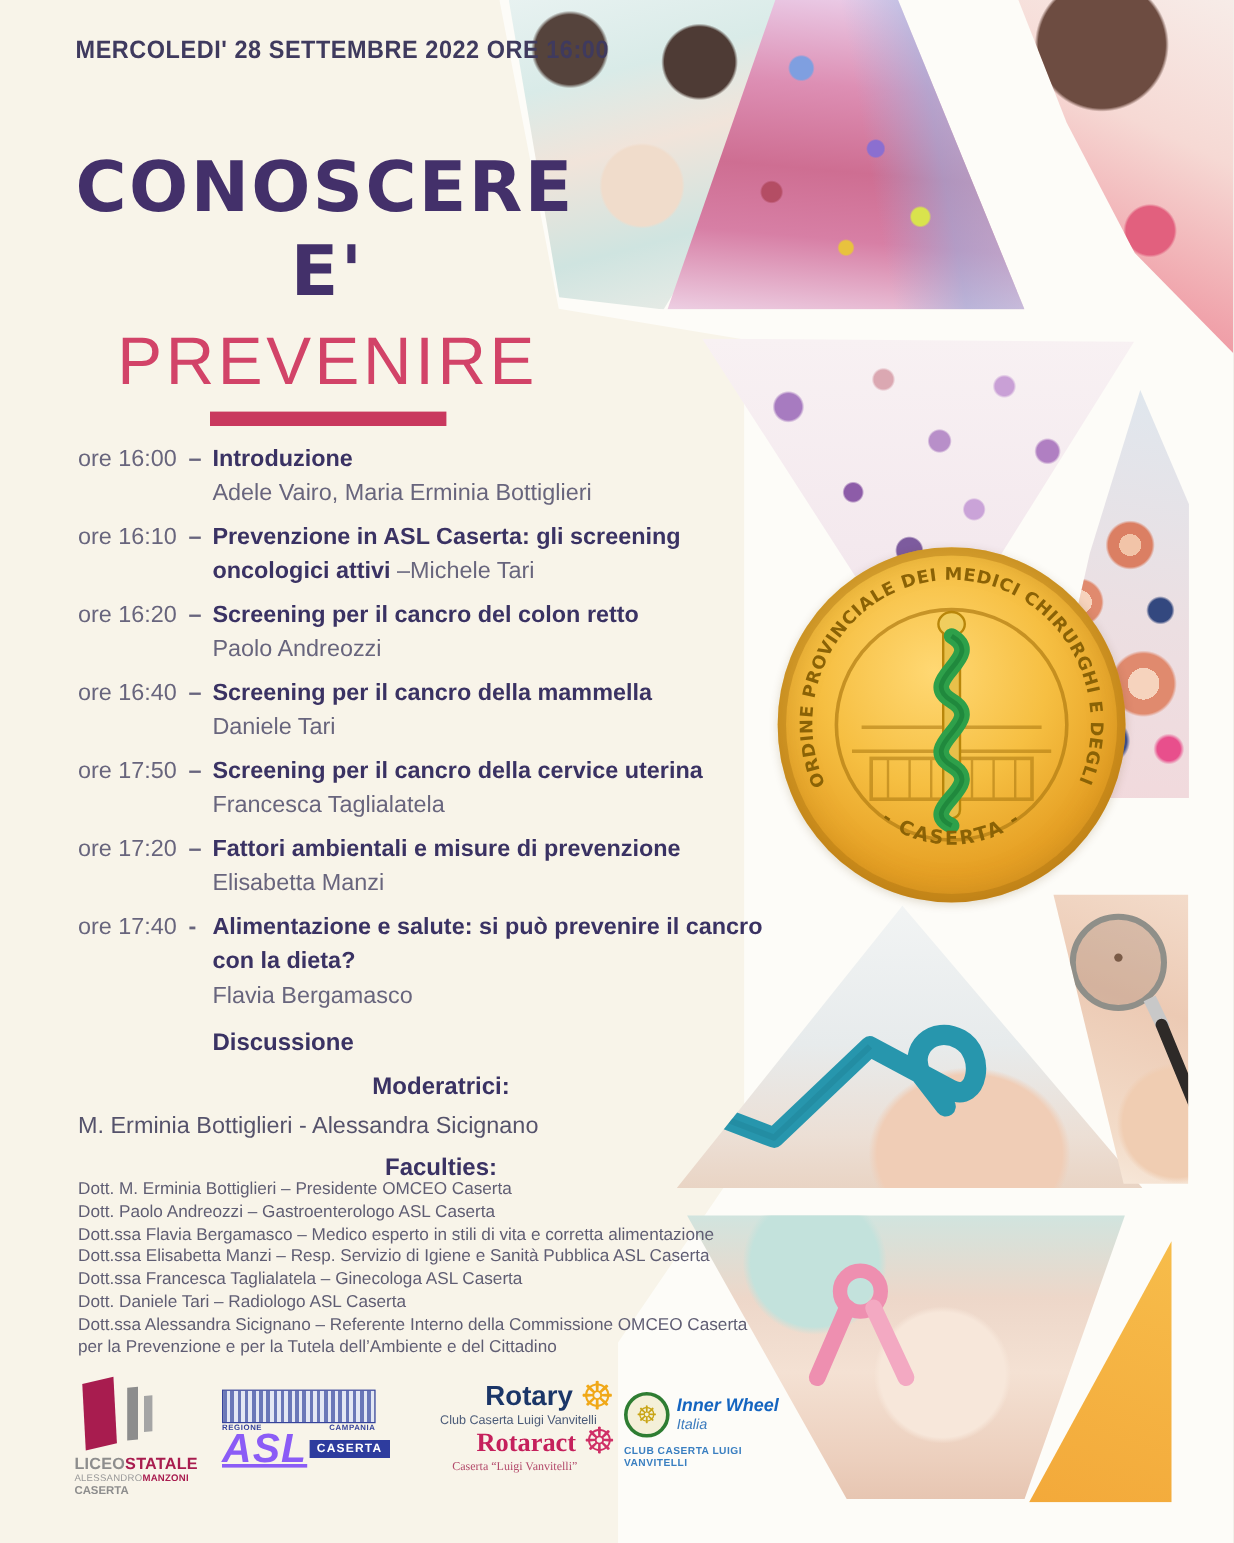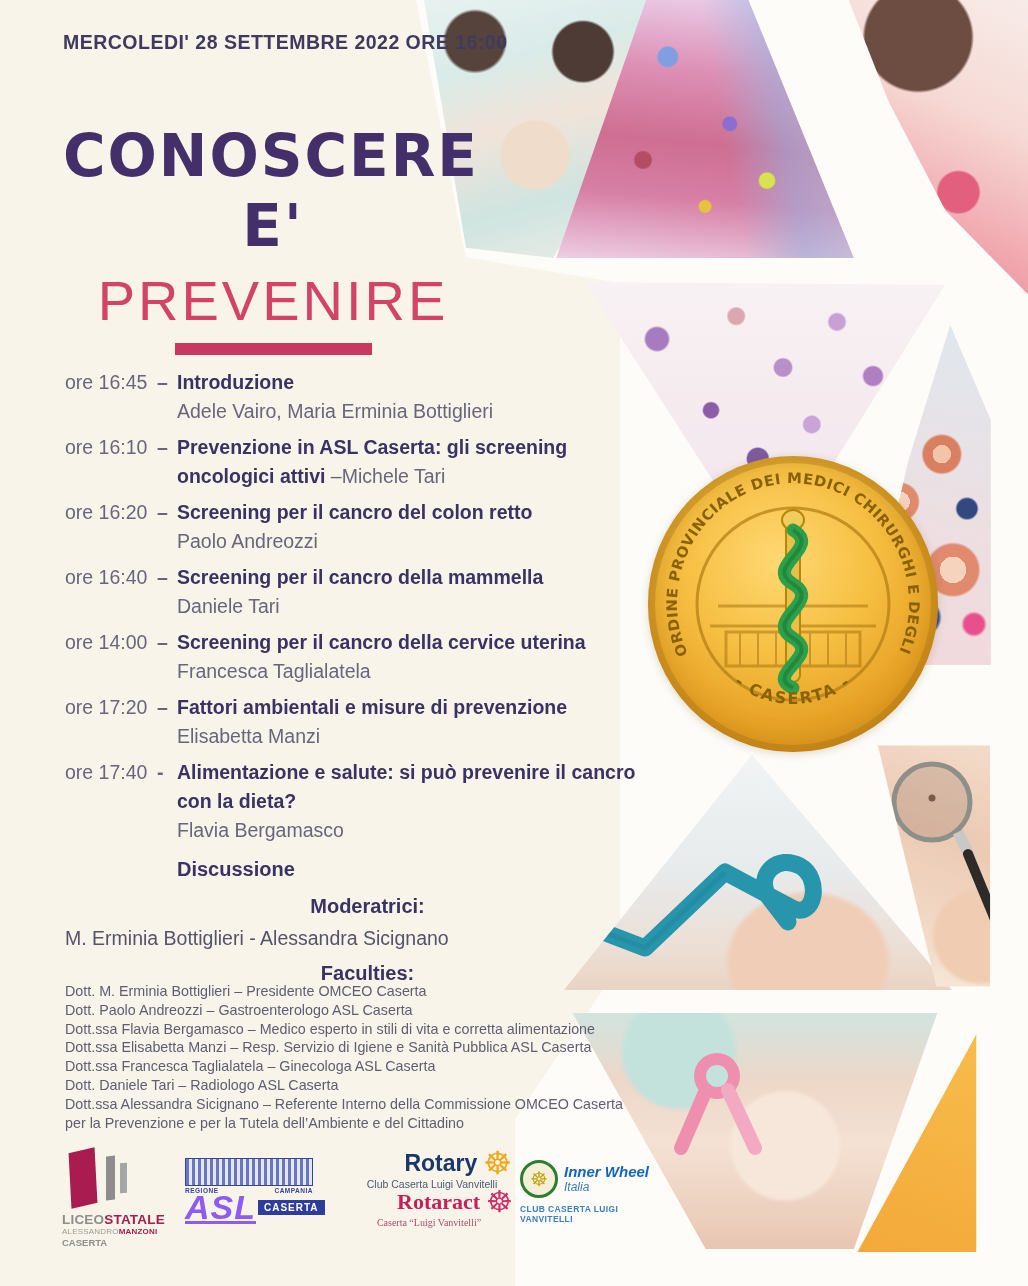--- a/index.html
+++ b/index.html
@@ -257,21 +257,21 @@
     <div class="title-line1">CONOSCERE</div>
     <div class="title-line2">E'</div>
     <div class="title-line3">PREVENIRE</div>
   </div>
   <div class="title-bar"></div>
 
   <div class="schedule">
     <div id="schedule-items">
         <div class="sched-item">
           <div class="sched-row">
-            <span class="sched-time">ore 16:45</span>
+            <span class="sched-time">ore 16:00</span>
             <span class="sched-dash">–</span>
             <span class="sched-title">Introduzione</span>
           </div>
           <div class="sched-speaker">Adele Vairo, Maria Erminia Bottiglieri</div>
         </div>
         <div class="sched-item">
           <div class="sched-row">
             <span class="sched-time">ore 16:10</span>
             <span class="sched-dash">–</span>
             <span class="sched-title">Prevenzione in ASL Caserta: gli screening oncologici attivi <span class="sched-speaker-inline">–Michele Tari</span></span>
@@ -288,21 +288,21 @@
         <div class="sched-item">
           <div class="sched-row">
             <span class="sched-time">ore 16:40</span>
             <span class="sched-dash">–</span>
             <span class="sched-title">Screening per il cancro della mammella</span>
           </div>
           <div class="sched-speaker">Daniele Tari</div>
         </div>
         <div class="sched-item">
           <div class="sched-row">
-            <span class="sched-time">ore 14:00</span>
+            <span class="sched-time">ore 17:50</span>
             <span class="sched-dash">–</span>
             <span class="sched-title">Screening per il cancro della cervice uterina</span>
           </div>
           <div class="sched-speaker">Francesca Taglialatela</div>
         </div>
         <div class="sched-item">
           <div class="sched-row">
             <span class="sched-time">ore 17:20</span>
             <span class="sched-dash">–</span>
             <span class="sched-title">Fattori ambientali e misure di prevenzione</span>

